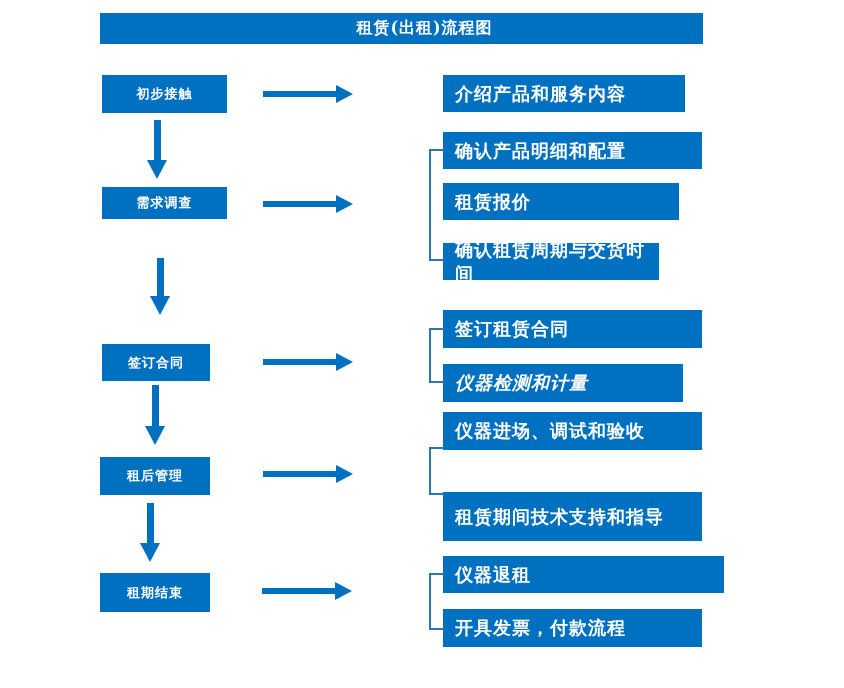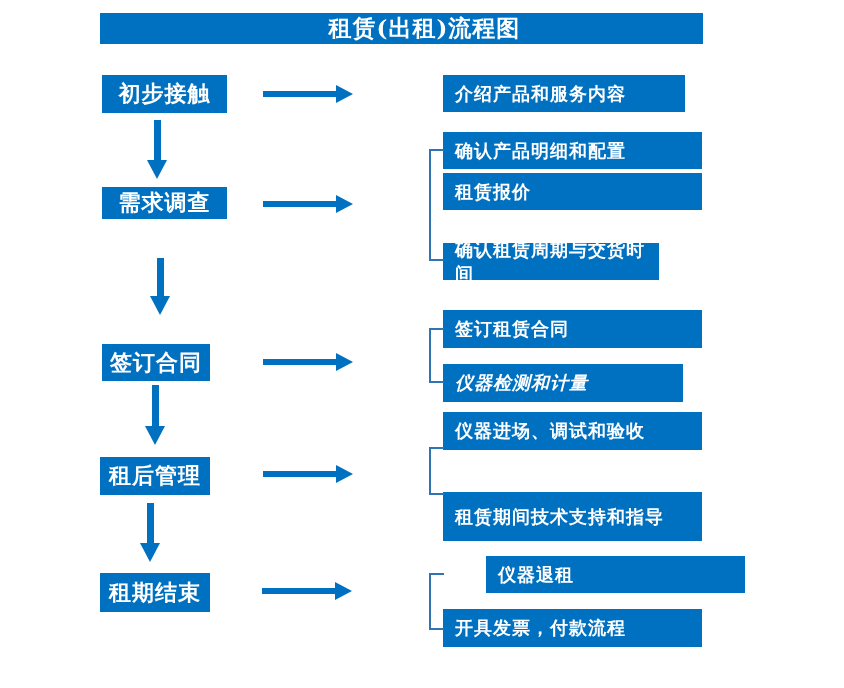--- a/index.html
+++ b/index.html
@@ -19,27 +19,27 @@
     position: absolute;
     background: var(--primary, #0070C0);
     color: var(--text, #FFFFFF);
     font-weight: bold;
     display: flex;
     align-items: center;
     box-sizing: border-box;
   }
   .title-bar {
     justify-content: center;
-    font-size: 23px;
+    font-size: 16px;
     letter-spacing: 1px;
     padding-left: 46px;
   }
   .step-box {
     justify-content: center;
-    font-size: 22px;
+    font-size: 13px;
     letter-spacing: 1px;
   }
   .detail-box {
     justify-content: flex-start;
     padding-left: 12px;
     font-size: 18px;
     letter-spacing: 1px;
   }
   .h-arrow {
     position: absolute;
@@ -94,27 +94,27 @@
   <div class="box title-bar" style="left:100px; top:13px; width:603px; height:31px;">租赁(出租)流程图</div>
 
   <div class="box step-box" style="left:102px; top:75px; width:125px; height:38px;">初步接触</div>
   <div class="box step-box" style="left:102px; top:187px; width:125px; height:32px;">需求调查</div>
   <div class="box step-box" style="left:102px; top:344px; width:108px; height:37px;">签订合同</div>
   <div class="box step-box" style="left:100px; top:457px; width:110px; height:38px;">租后管理</div>
   <div class="box step-box" style="left:100px; top:573px; width:110px; height:39px;">租期结束</div>
 
   <div class="box detail-box" style="left:443px; top:75px; width:242px; height:37px;">介绍产品和服务内容</div>
   <div class="box detail-box" style="left:443px; top:132px; width:259px; height:37px;">确认产品明细和配置</div>
-  <div class="box detail-box" style="left:443px; top:173px; width:259px; height:37px;">租赁报价</div>
+  <div class="box detail-box" style="left:443px; top:183px; width:236px; height:37px;">租赁报价</div>
   <div class="box detail-box" style="left:443px; top:243px; width:216px; height:37px;">确认租赁周期与交货时间</div>
   <div class="box detail-box" style="left:443px; top:310px; width:259px; height:38px;">签订租赁合同</div>
   <div class="box detail-box" style="left:443px; top:364px; width:240px; height:38px;font-style:italic;">仪器检测和计量</div>
   <div class="box detail-box" style="left:443px; top:412px; width:259px; height:38px;">仪器进场、调试和验收</div>
   <div class="box detail-box" style="left:443px; top:492px; width:259px; height:49px;">租赁期间技术支持和指导</div>
-  <div class="box detail-box" style="left:443px; top:556px; width:259px; height:37px;margin-left:43px;">仪器退租</div>
+  <div class="box detail-box" style="left:443px; top:556px; width:281px; height:37px;">仪器退租</div>
   <div class="box detail-box" style="left:443px; top:609px; width:259px; height:38px;">开具发票，付款流程</div>
 
   <div class="h-arrow" style="left:263px; top:85px;">
     <div class="h-shaft"></div>
     <div class="h-head"></div>
   </div>
   <div class="h-arrow" style="left:263px; top:195px;">
     <div class="h-shaft"></div>
     <div class="h-head"></div>
   </div>

